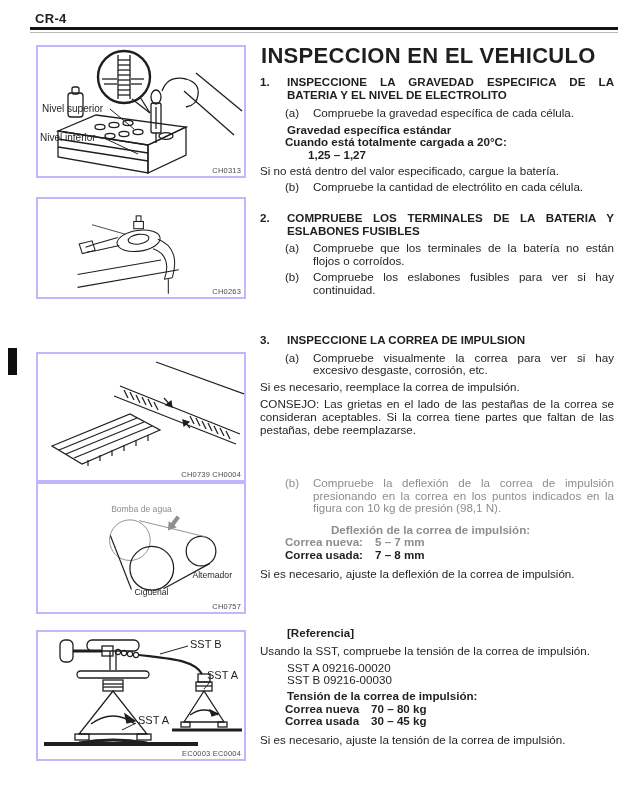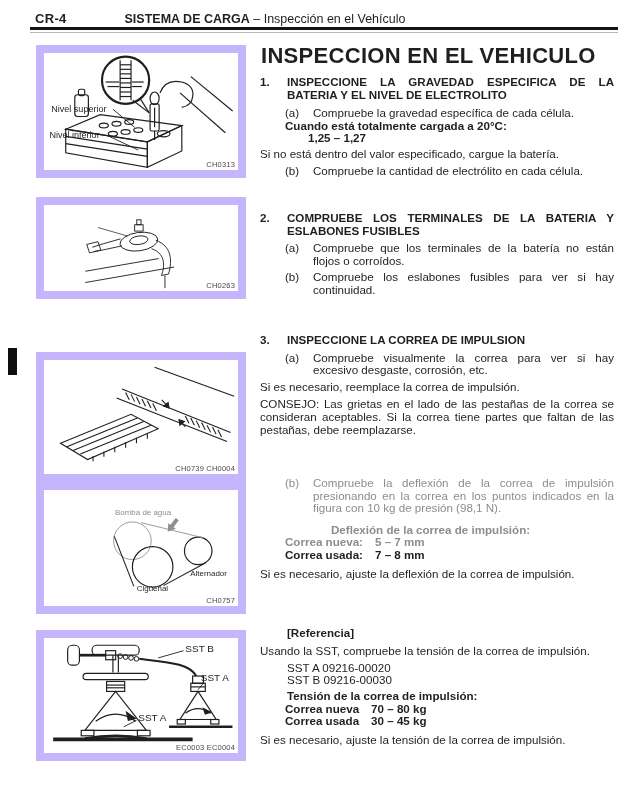--- a/index.html
+++ b/index.html
@@ -6,21 +6,21 @@
   .page{position:relative;width:620px;height:799px;background:#fff;overflow:hidden;
         font-family:"Liberation Sans",sans-serif;color:#1f1f1f;}
   
   .hdr-code{position:absolute;left:35px;top:11px;font-size:13px;font-weight:bold;letter-spacing:.3px;}
   .hdr-title{position:absolute;left:100px;top:12px;width:330px;text-align:center;font-size:12.5px;white-space:nowrap;}
   .hdr-title .strong{font-weight:bold;}
   .rule-main{position:absolute;left:30px;top:27px;width:588px;height:3px;background:#141414;}
   .rule-sub{position:absolute;left:30px;top:32px;width:588px;height:1px;background:#b8b8b8;}
   .thumb{position:absolute;left:8px;top:348px;width:9px;height:27px;background:#0e0e0e;}
   
-  .fig{position:absolute;left:36px;width:210px;border:8px solid #c4b5fd;background:#fff;box-sizing:border-box;}
+  .fig{position:absolute;left:36px;width:210px;border:2px solid #c4b5fd;background:#fff;box-sizing:border-box;}
   .fig svg{display:block;width:100%;height:100%;}
   .fig-code{position:absolute;right:3px;bottom:1px;font-size:7.5px;color:#4a4a4a;letter-spacing:.2px;}
   #fig1{top:45px;height:133px;}
   #fig2{top:197px;height:102px;}
   #fig3{top:340px;height:130px;margin-top:12px;}
   #fig4{top:482px;height:132px;padding-left:45px;}
   #fig5{top:630px;height:131px;}
   svg text{font-family:"Liberation Sans",sans-serif;font-size:10px;fill:#1f1f1f;}
   svg text.big{font-size:11px;}
   svg text.faded{fill:#8d8d8d;}
@@ -45,23 +45,20 @@
   .mt3{margin-top:3px;} .mt4{margin-top:4px;} .mt5{margin-top:5px;} .mt6{margin-top:6px;} .mt9{margin-top:9px;padding-left:44px;}
   .sst-line{margin-left:27px;line-height:11.5px;}
   .ref-title{margin-left:27px;font-weight:bold;}
 </style>
 </head>
 <body>
 
 <div class="page">
 
   <div class="hdr-code">CR-4</div>
-  <div class="hdr-title">
-    <span class="strong">SISTEMA DE CARGA</span><span> – Inspección en el Vehículo</span>
-  </div>
   <div class="rule-main"></div>
   <div class="rule-sub"></div>
   <div class="thumb"></div>
 
   <div class="fig" id="fig1">
     <svg viewBox="0 0 206 129">
       <g stroke="#1f1f1f" fill="none" stroke-width="1.3">
 
         <polygon points="20,84 58,68 148,80 110,98"></polygon>
         <polygon points="20,84 110,98 110,126 20,110"></polygon>
@@ -252,20 +249,21 @@
 
   <div class="blk" id="blk-s1">
     <div class="step-head">
       <span class="sn">1.</span>
       <span class="sh">INSPECCIONE LA GRAVEDAD ESPECIFICA DE LA BATERIA Y EL NIVEL DE ELECTROLITO</span>
     </div>
     <div class="item mt6">
       <span class="il">(a)</span>
       <span class="it nw">Compruebe la gravedad específica de cada célula.</span>
     </div>
+    <div class="spec mt4">Gravedad específica estándar</div>
     <div class="spec ind1">Cuando está totalmente cargada a 20°C:</div>
     <div class="spec ind2">1,25 – 1,27</div>
     <div class="note mt3 nw">Si no está dentro del valor especificado, cargue la batería.</div>
     <div class="item mt4">
       <span class="il">(b)</span>
       <span class="it nw">Compruebe la cantidad de electrólito en cada célula.</span>
     </div>
   </div>
 
   <div class="blk" id="blk-s2">

